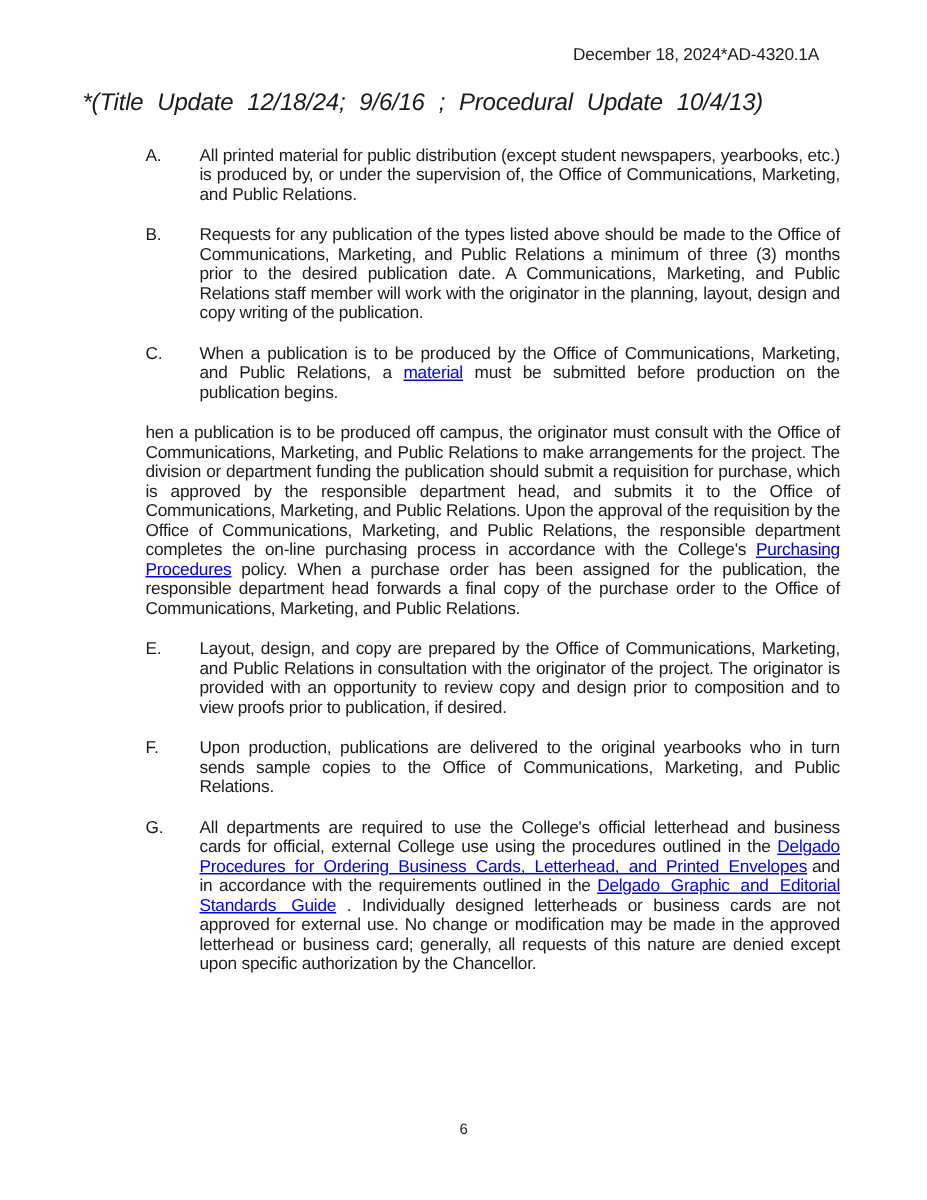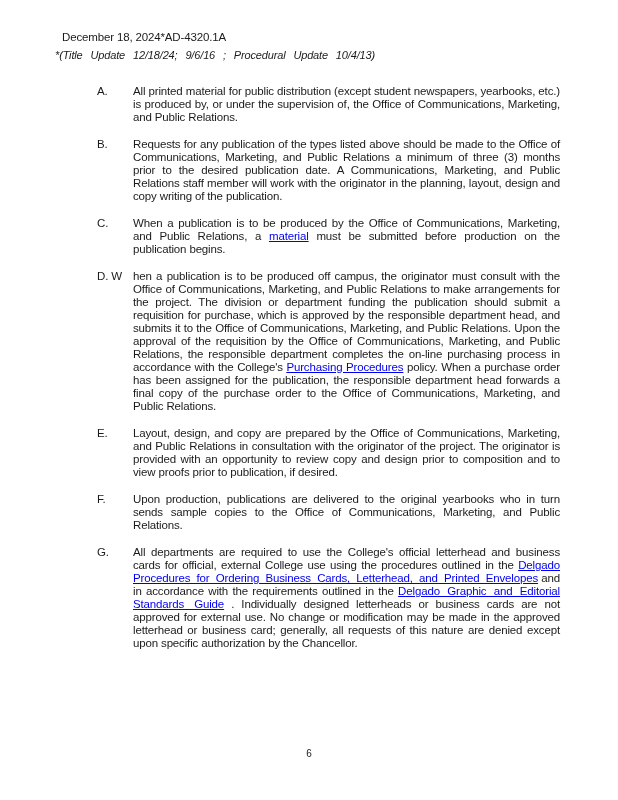--- a/index.html
+++ b/index.html
@@ -16,35 +16,35 @@
     font-size: 11.5px;
     color: #1b1b1b;
     letter-spacing: -0.15px;
     overflow: hidden;
   }
   .content {
     padding: 30px 58px 0 62px;
   }
   .header-row {
     display: flex;
-    justify-content: flex-start;
+    justify-content: flex-end;
     align-items: flex-start;
     font-size: 11.5px;
     line-height: 14px;
   }
   .doc-number {
     padding-right: 14px;
   }
   .revision-note {
     font-style: italic;
-    font-size: 11px;
+    font-size: 16px;
     line-height: 13px;
     word-spacing: 5px;
     margin-left: -7px;
-    margin-top: 5px;
+    margin-top: 18px;
   }
   .paragraphs {
     margin-top: 23px;
   }
   .para {
     display: flex;
     margin-left: 35px;
     margin-bottom: 14px;
   }
   .para-label {
@@ -94,21 +94,20 @@
         </div>
         <div class="para">
           <div class="para-label">B.</div>
           <div class="para-body"><span>Requests for any publication of the types listed above should be made to the Office of Communications, Marketing, and Public Relations a minimum of three (3) months prior to the desired publication date. A Communications, Marketing, and Public Relations staff member will work with the originator in the planning, layout, design and copy writing of the publication.</span></div>
         </div>
         <div class="para">
           <div class="para-label">C.</div>
           <div class="para-body"><span>When a publication is to be produced by the Office of Communications, Marketing, and Public Relations, a </span><a href="#" class="doc-link">material</a><span> must be submitted before production on the publication begins.</span></div>
         </div>
         <div class="para">
-          <div class="para-label">D. W</div>
           <div class="para-body"><span>hen a publication is to be produced off campus, the originator must consult with the Office of Communications, Marketing, and Public Relations to make arrangements for the project.  The division or department funding the publication should submit a requisition for purchase, which is approved by the responsible department head, and submits it to the Office of Communications, Marketing, and Public Relations.  Upon the approval of the requisition by the Office of Communications, Marketing, and Public Relations, the responsible department completes the on-line purchasing process in accordance with the College's </span><a href="#" class="doc-link">Purchasing Procedures</a><span> policy.  When a purchase order has been assigned for the publication, the responsible department head forwards a final copy of the purchase order to the Office of Communications, Marketing, and Public Relations.</span></div>
         </div>
         <div class="para">
           <div class="para-label">E.</div>
           <div class="para-body"><span>Layout, design, and copy are prepared by the Office of Communications, Marketing, and Public Relations in consultation with the originator of the project.  The originator is provided with an opportunity to review copy and design prior to composition and to view proofs prior to publication, if desired.</span></div>
         </div>
         <div class="para">
           <div class="para-label">F.</div>
           <div class="para-body"><span>Upon production, publications are delivered to the original yearbooks who in turn sends sample copies to the Office of Communications, Marketing, and Public Relations.</span></div>
         </div>

